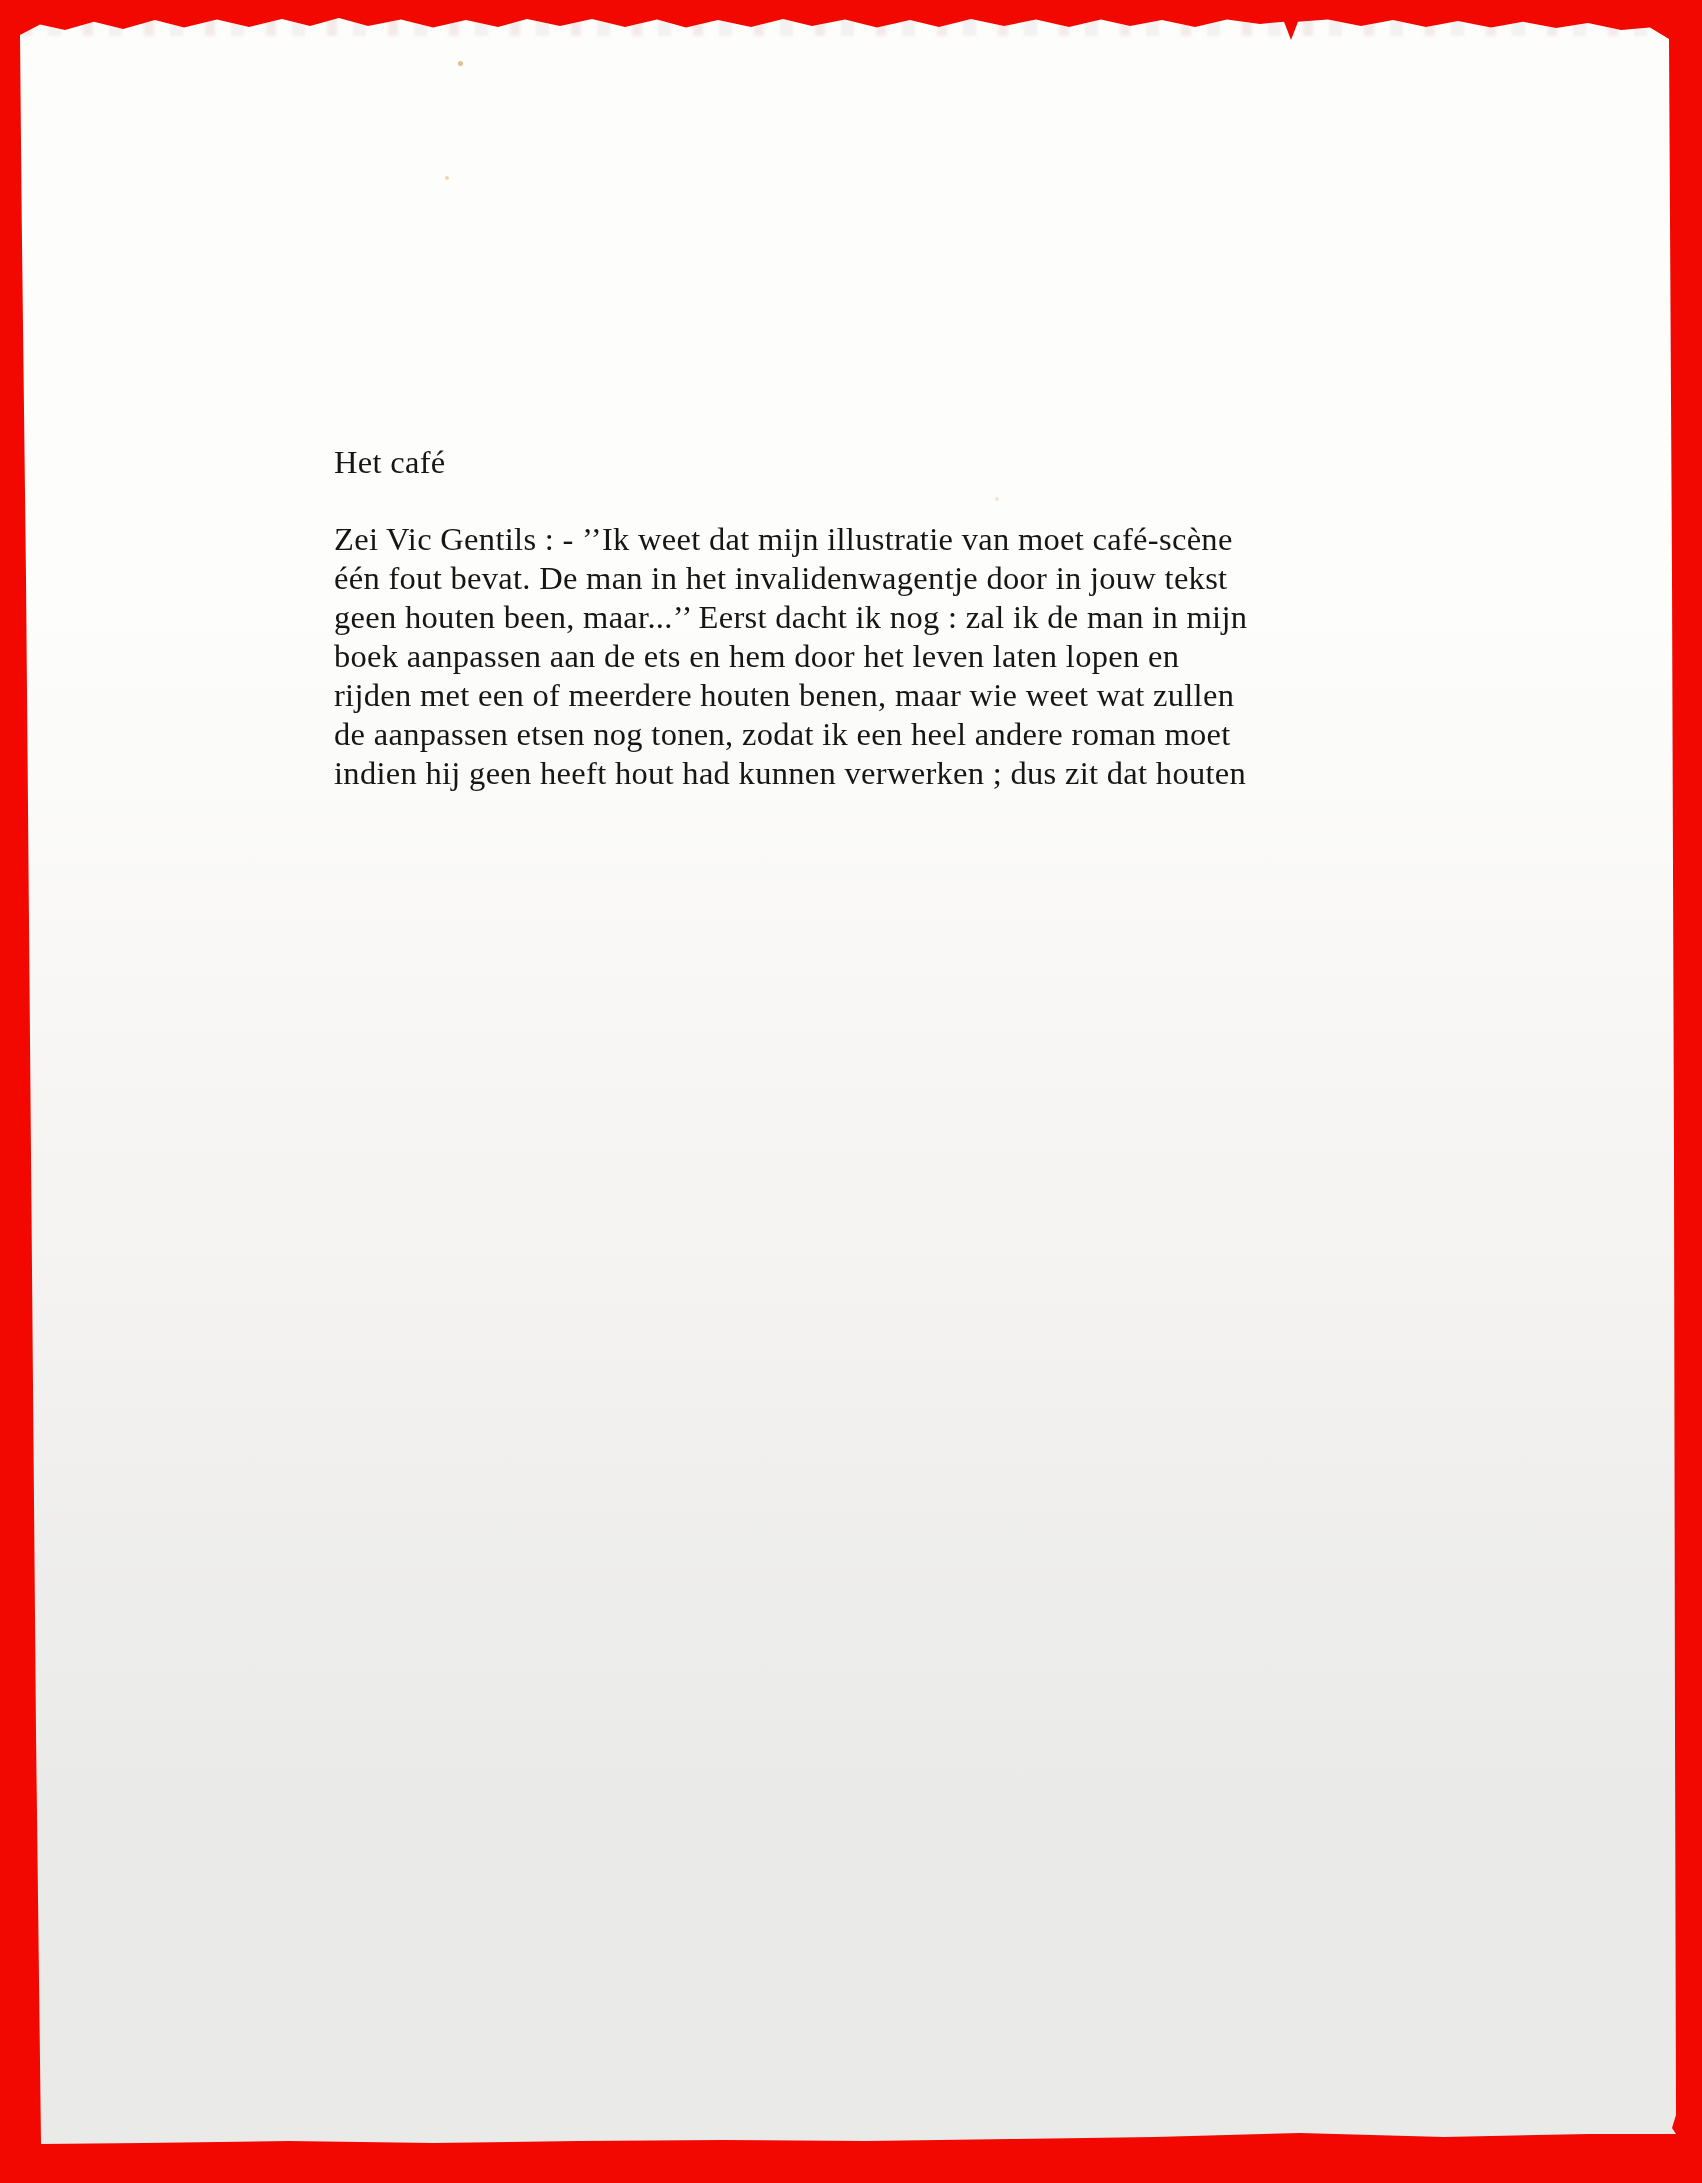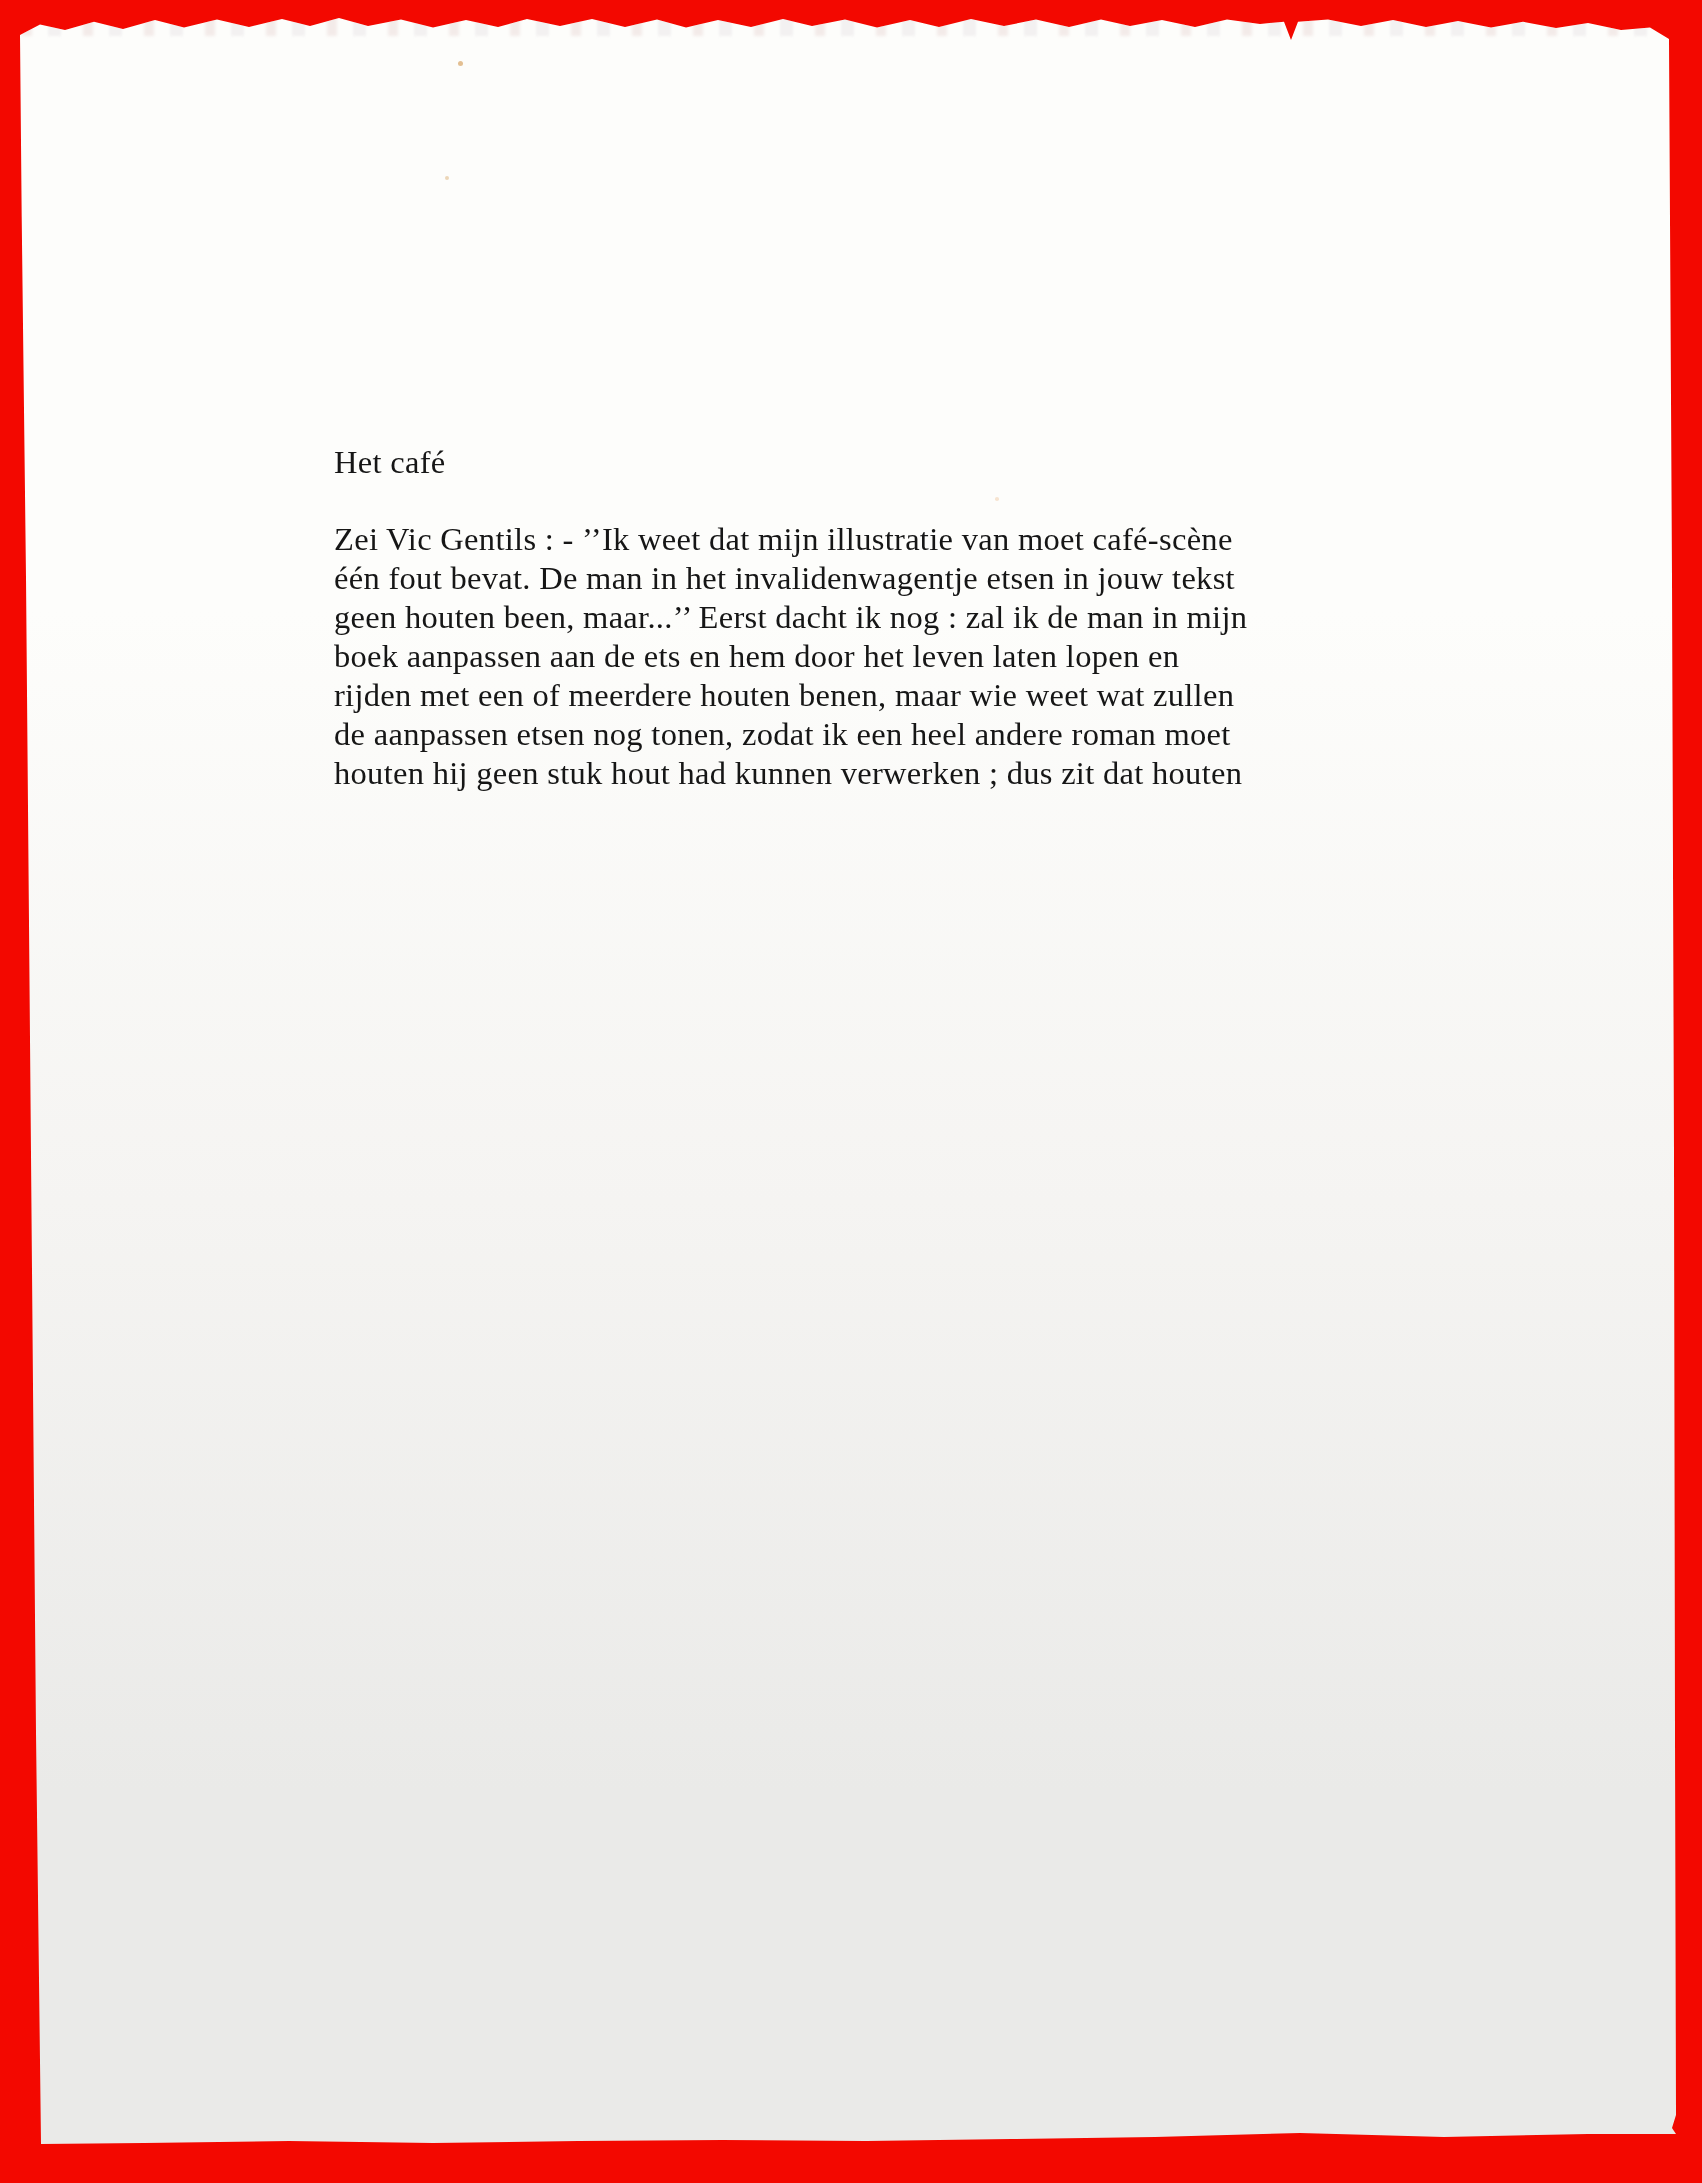--- a/index.html
+++ b/index.html
@@ -89,22 +89,22 @@
 <div class="scene">
   <div class="paper">
     <span class="speck speck-1"></span>
     <span class="speck speck-2"></span>
     <span class="speck speck-3"></span>
 
     <div class="text-block">
       <div class="doc-title">Het café</div>
       <div class="title-gap"></div>
       <div class="paragraph-line">Zei Vic Gentils : - ’’Ik weet dat mijn illustratie van moet café-scène</div>
-      <div class="paragraph-line">één fout bevat. De man in het invalidenwagentje etsen in jouw tekst</div>
+      <div class="paragraph-line">één fout bevat. De man in het invalidenwagentje door in jouw tekst</div>
       <div class="paragraph-line">geen houten been, maar...’’ Eerst dacht ik nog : zal ik de man in mijn</div>
       <div class="paragraph-line">boek aanpassen aan de ets en hem door het leven laten lopen en</div>
       <div class="paragraph-line">rijden met een of meerdere houten benen, maar wie weet wat zullen</div>
       <div class="paragraph-line">de aanpassen etsen nog tonen, zodat ik een heel andere roman moet</div>
-      <div class="paragraph-line">houten hij geen stuk hout had kunnen verwerken ; dus zit dat houten</div>
+      <div class="paragraph-line">indien hij geen heeft hout had kunnen verwerken ; dus zit dat houten</div>
     </div>
   </div>
 </div>
 
 
 </body></html>

